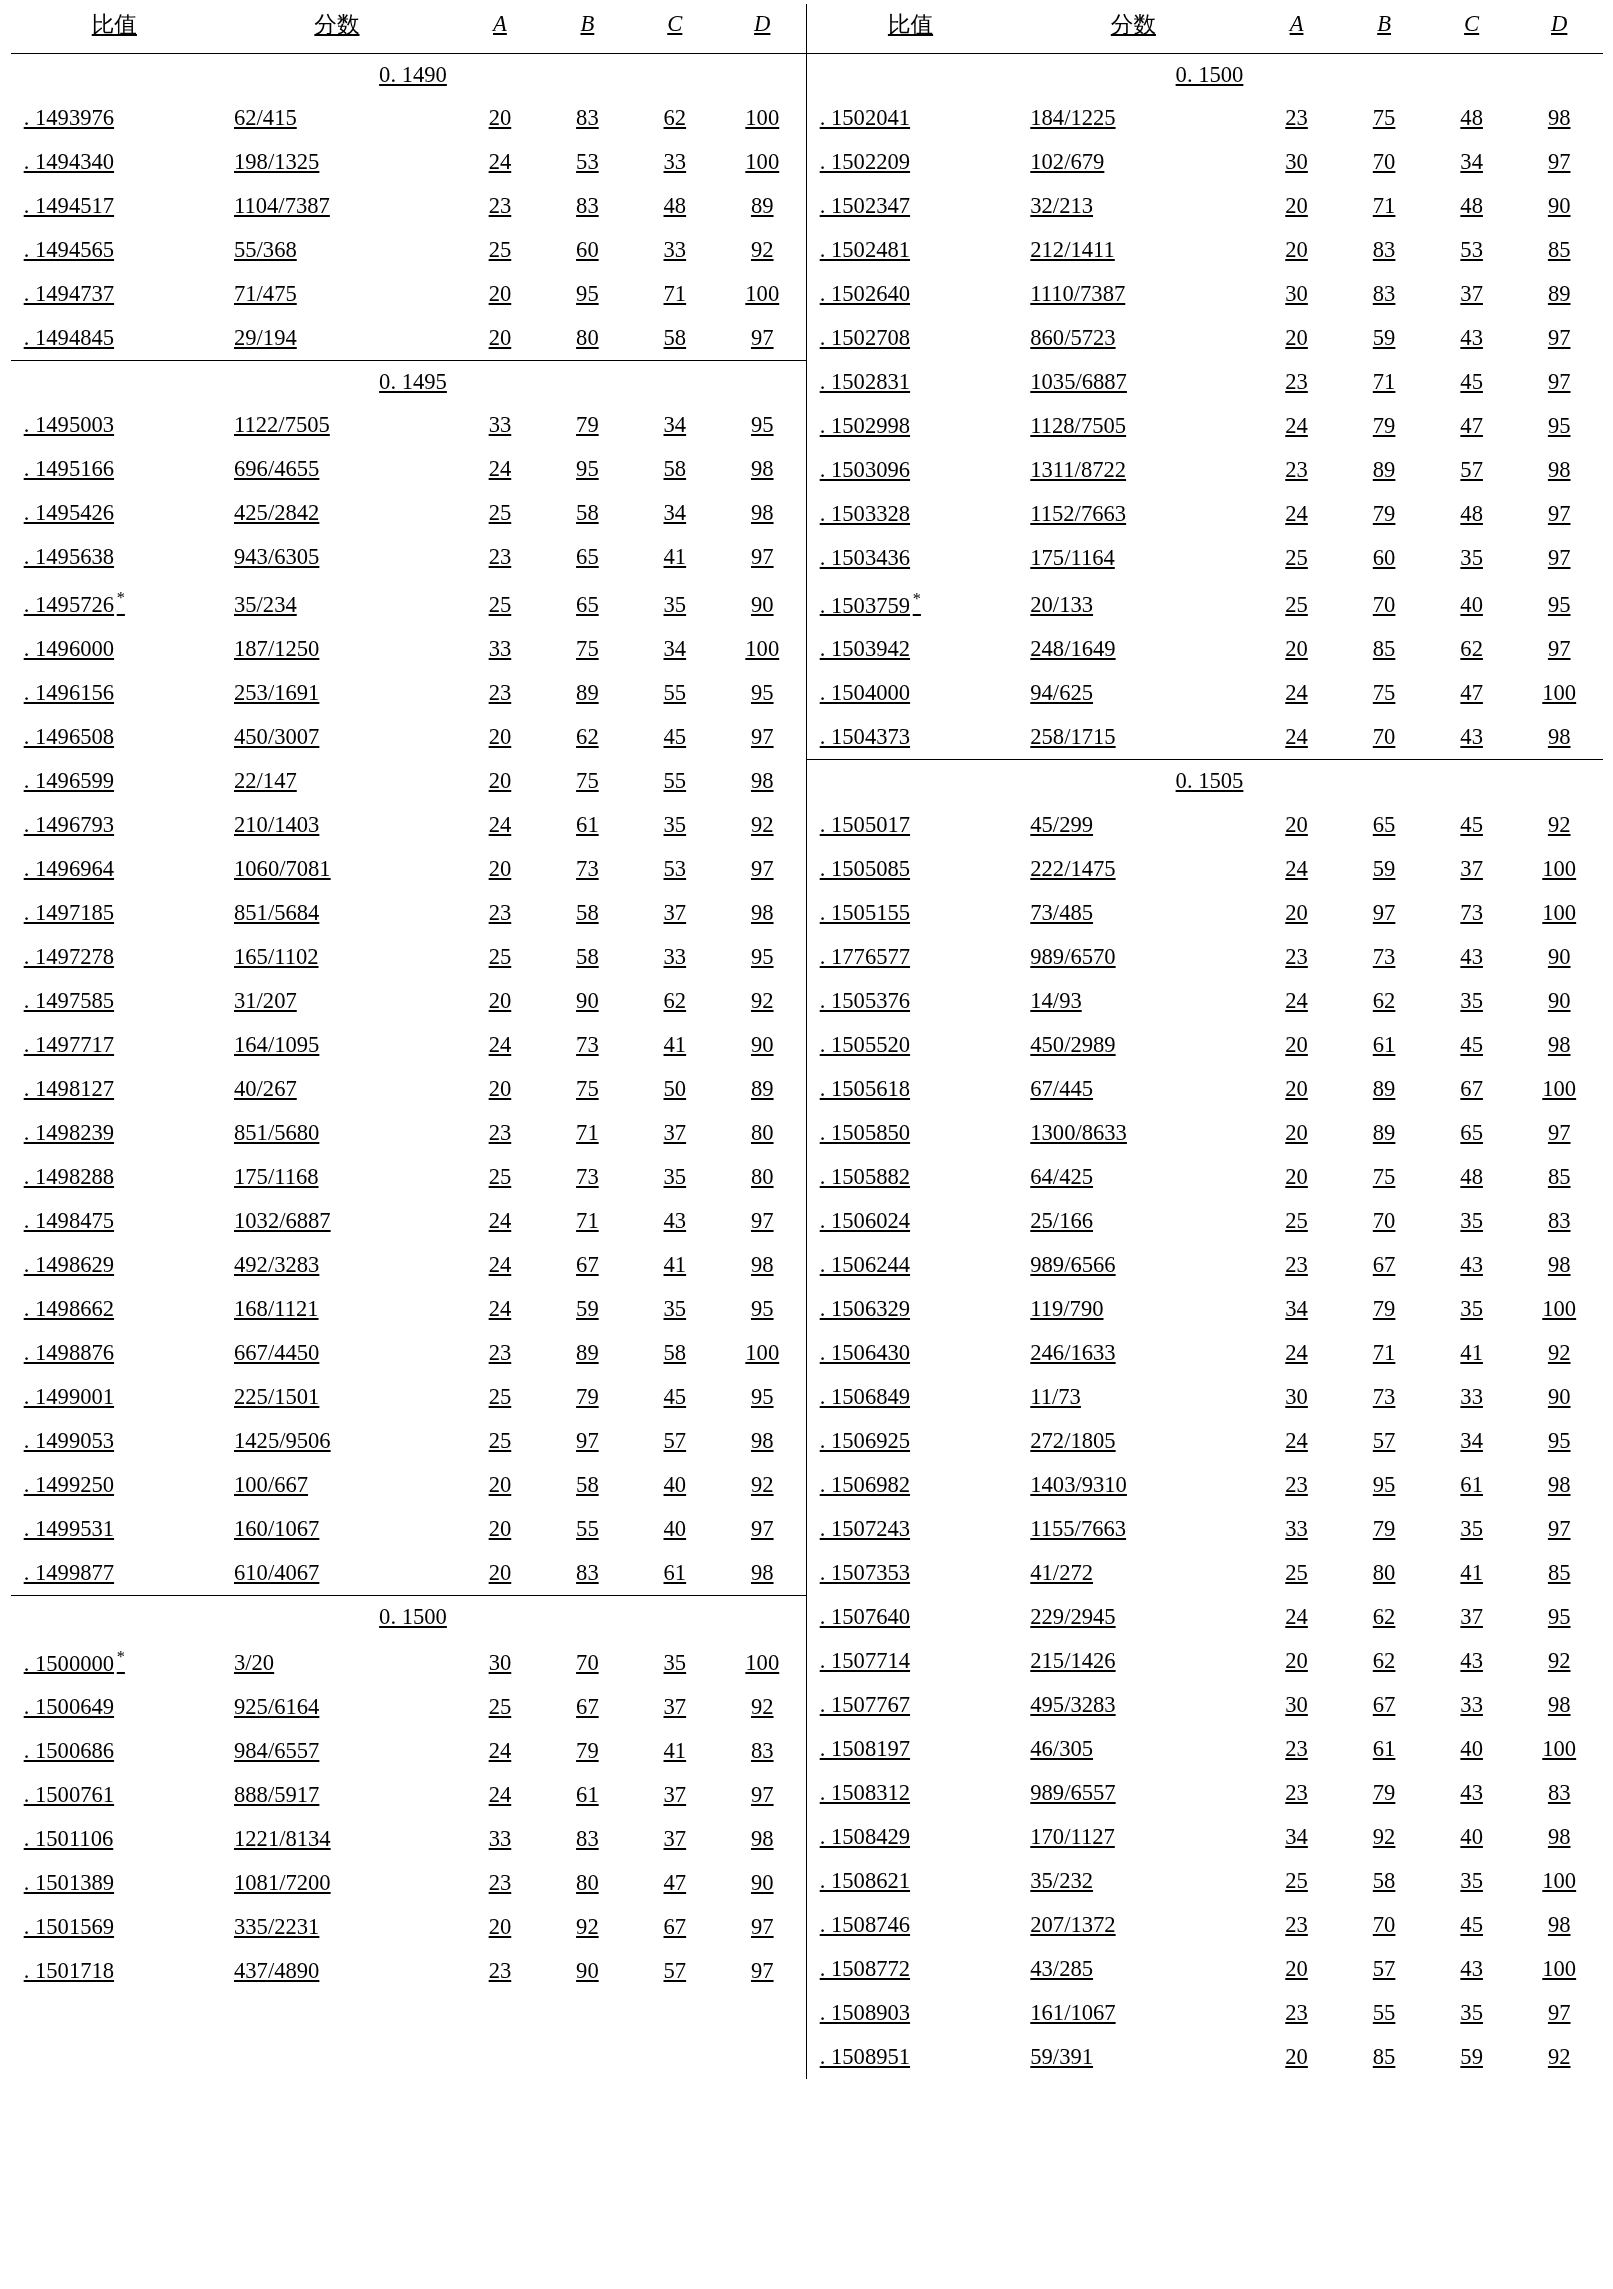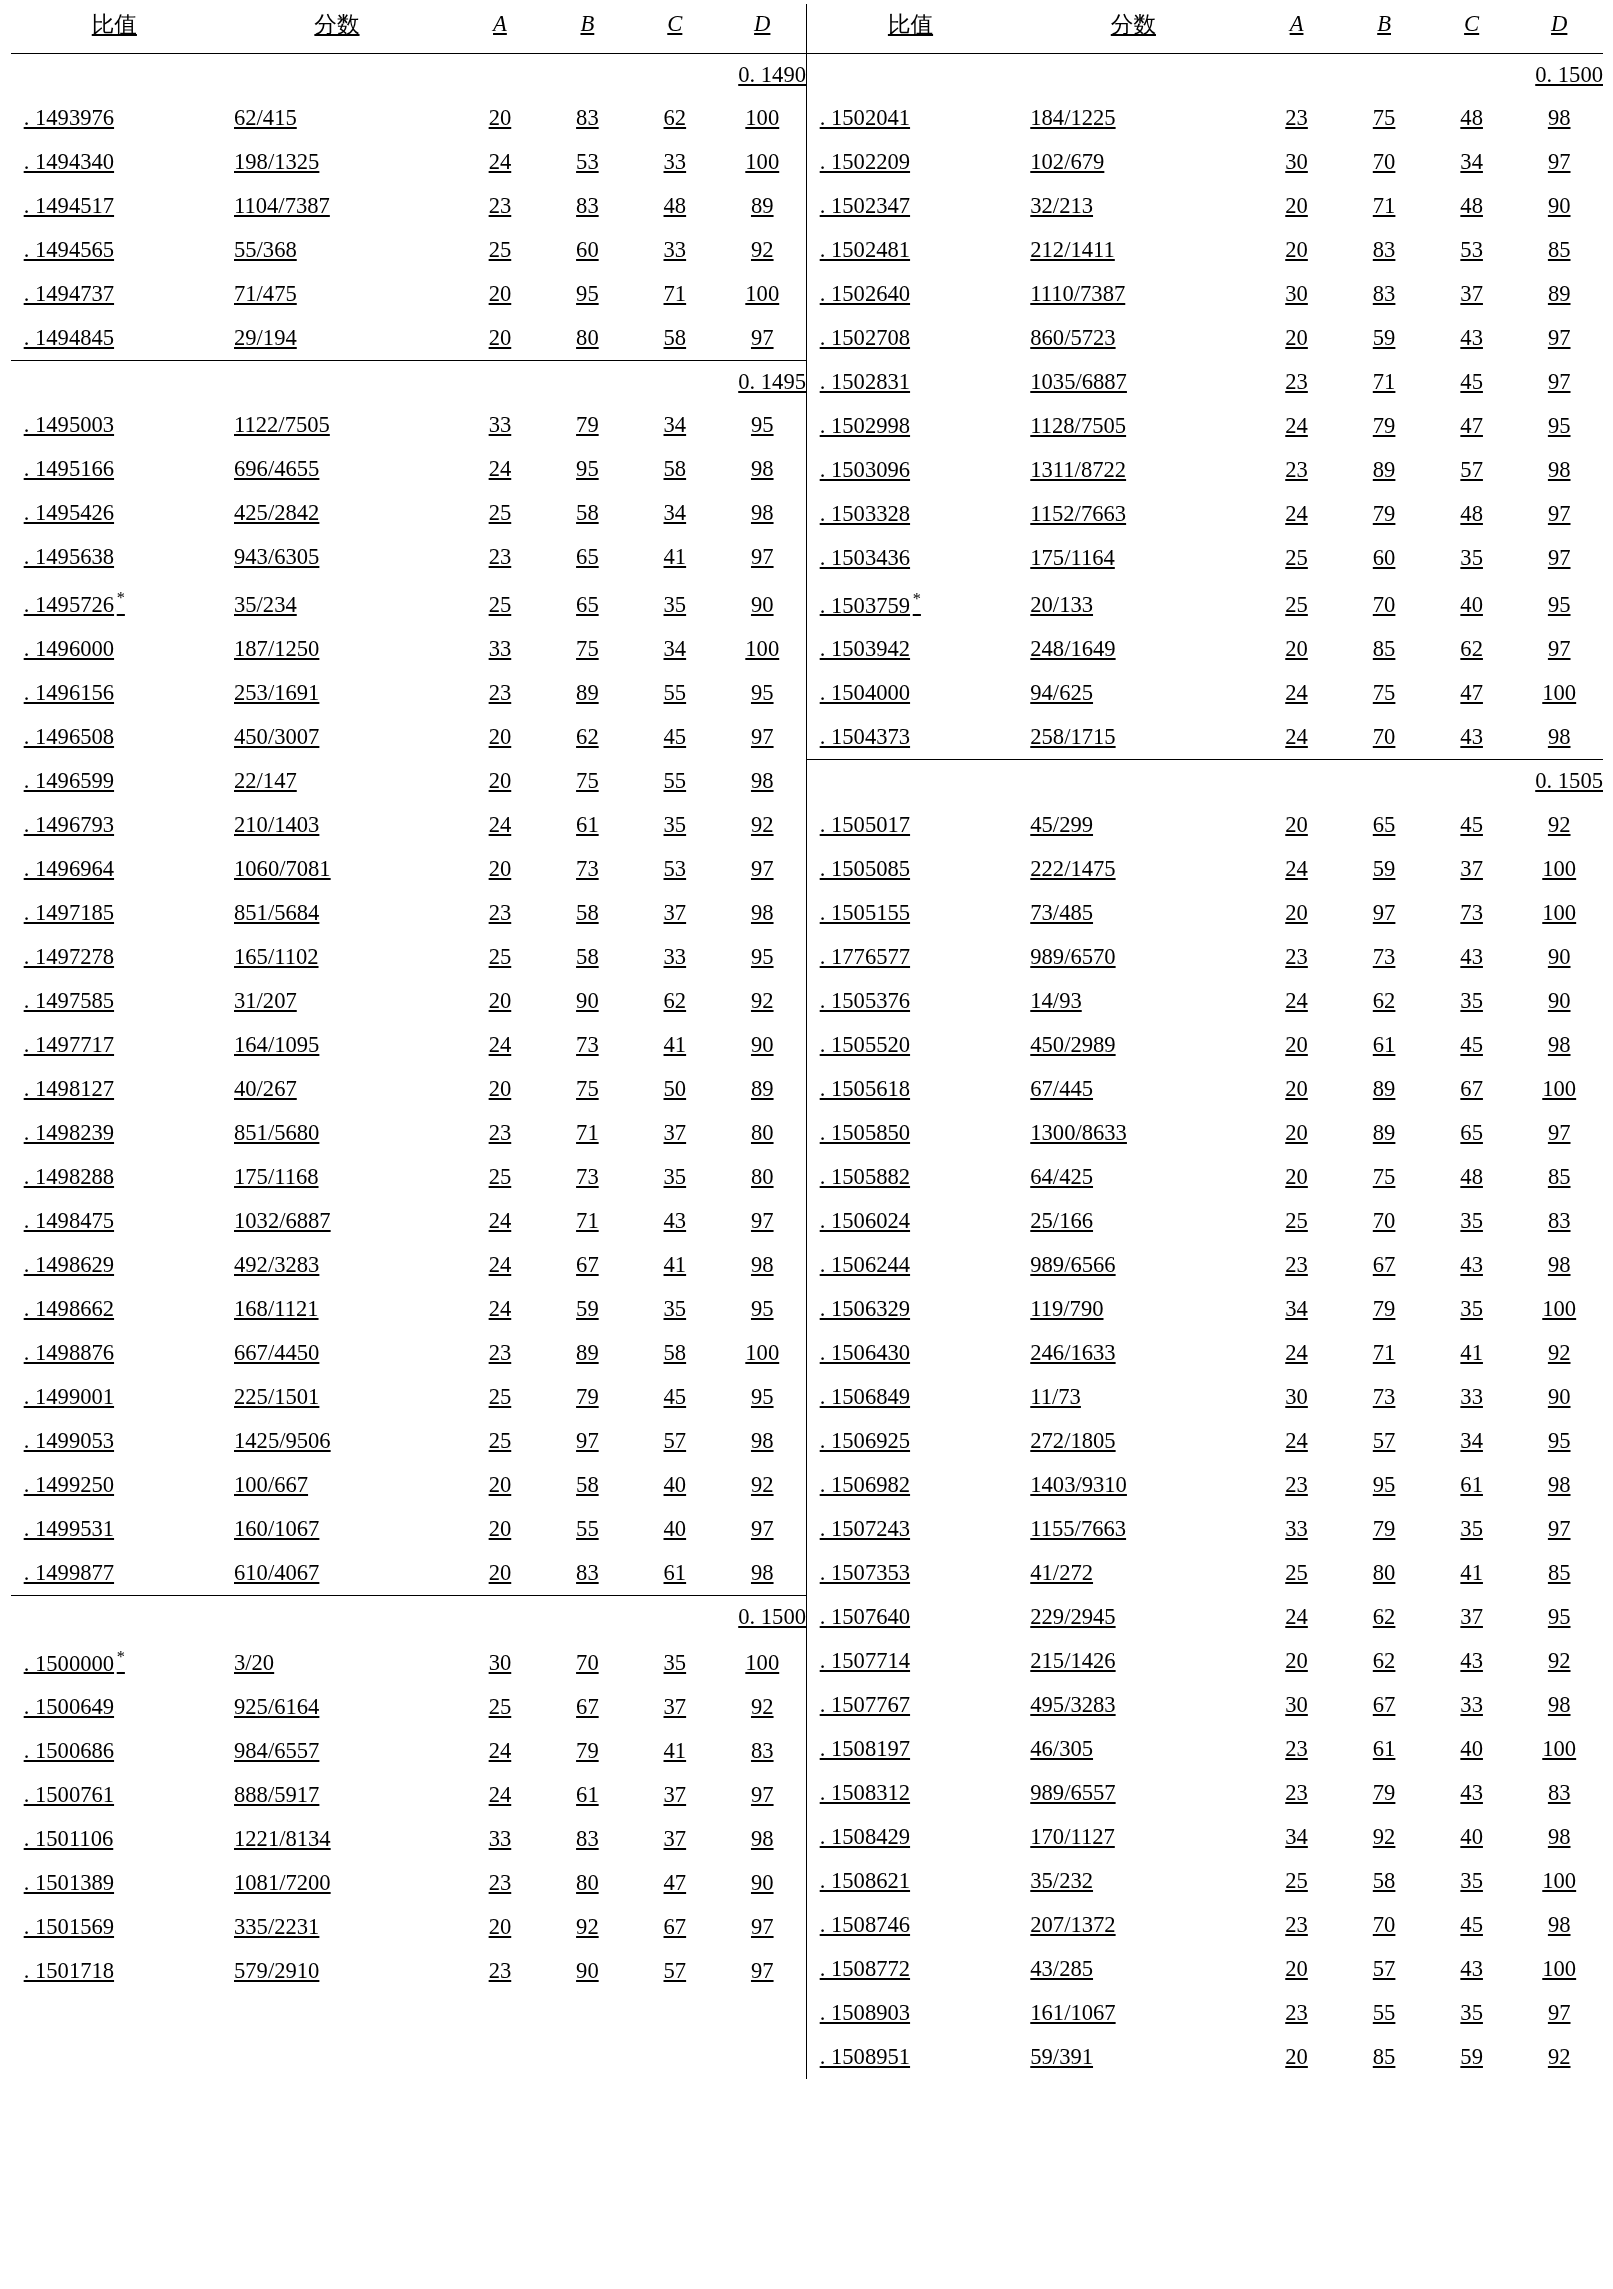--- a/index.html
+++ b/index.html
@@ -73,21 +73,21 @@
   }
   tr.group td {
     border-top: 1.8px solid #000;
     padding-top: 8.1px;
     padding-bottom: 8.1px;
   }
   tr.group.first td {
     border-top: none;
   }
   td.group-label {
-    text-align: right;
+    text-align: center;
     padding-left: 9px;
     font-size: 22.6px;
   }
   .star {
     font-size: 16.3px;
     vertical-align: super;
     padding-left: 2.7px;
   }
 </style>
 </head>
@@ -441,21 +441,21 @@
             <tr>
               <td class="ratio"><span>. 1501569</span></td>
               <td class="frac">335/2231</td>
               <td class="num">20</td>
               <td class="num">92</td>
               <td class="num">67</td>
               <td class="num">97</td>
             </tr>
             <tr>
               <td class="ratio"><span>. 1501718</span></td>
-              <td class="frac">579/2910</td>
+              <td class="frac">437/4890</td>
               <td class="num">23</td>
               <td class="num">90</td>
               <td class="num">57</td>
               <td class="num">97</td>
             </tr>
           </tbody>
       </table>
     </div>
 
     <div class="col-block right">

